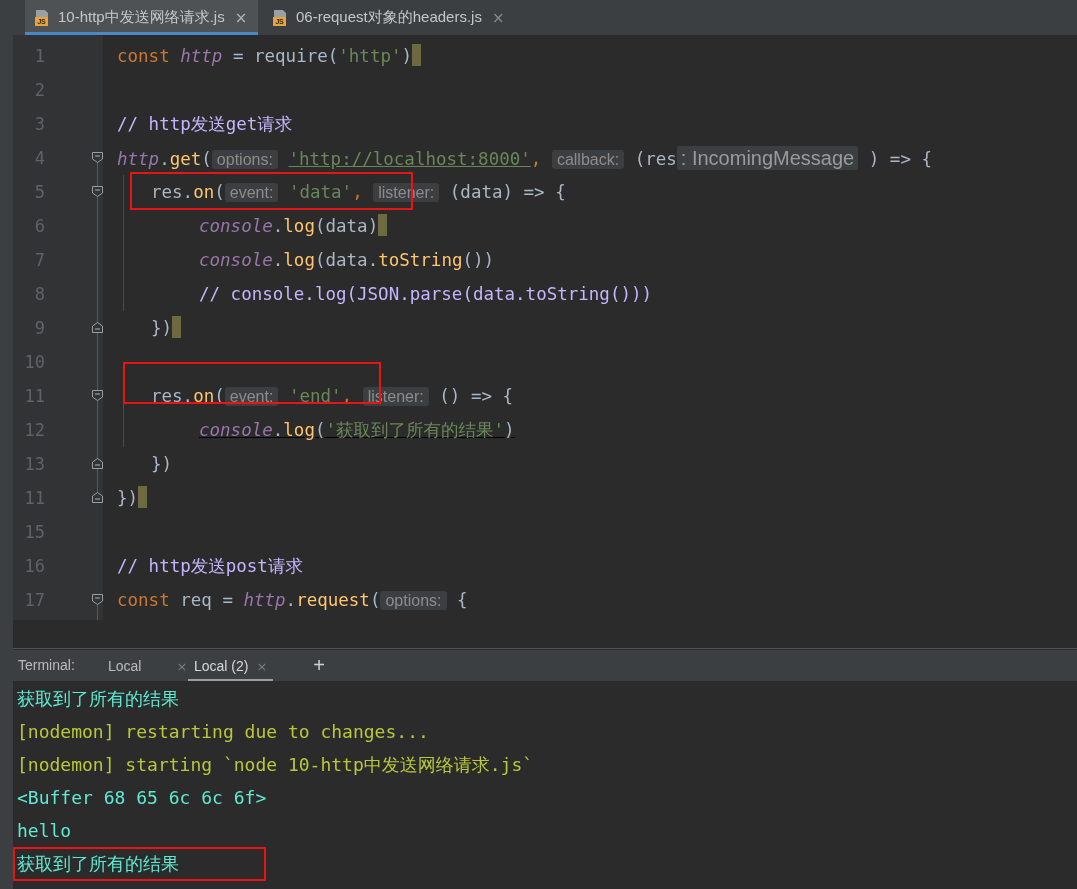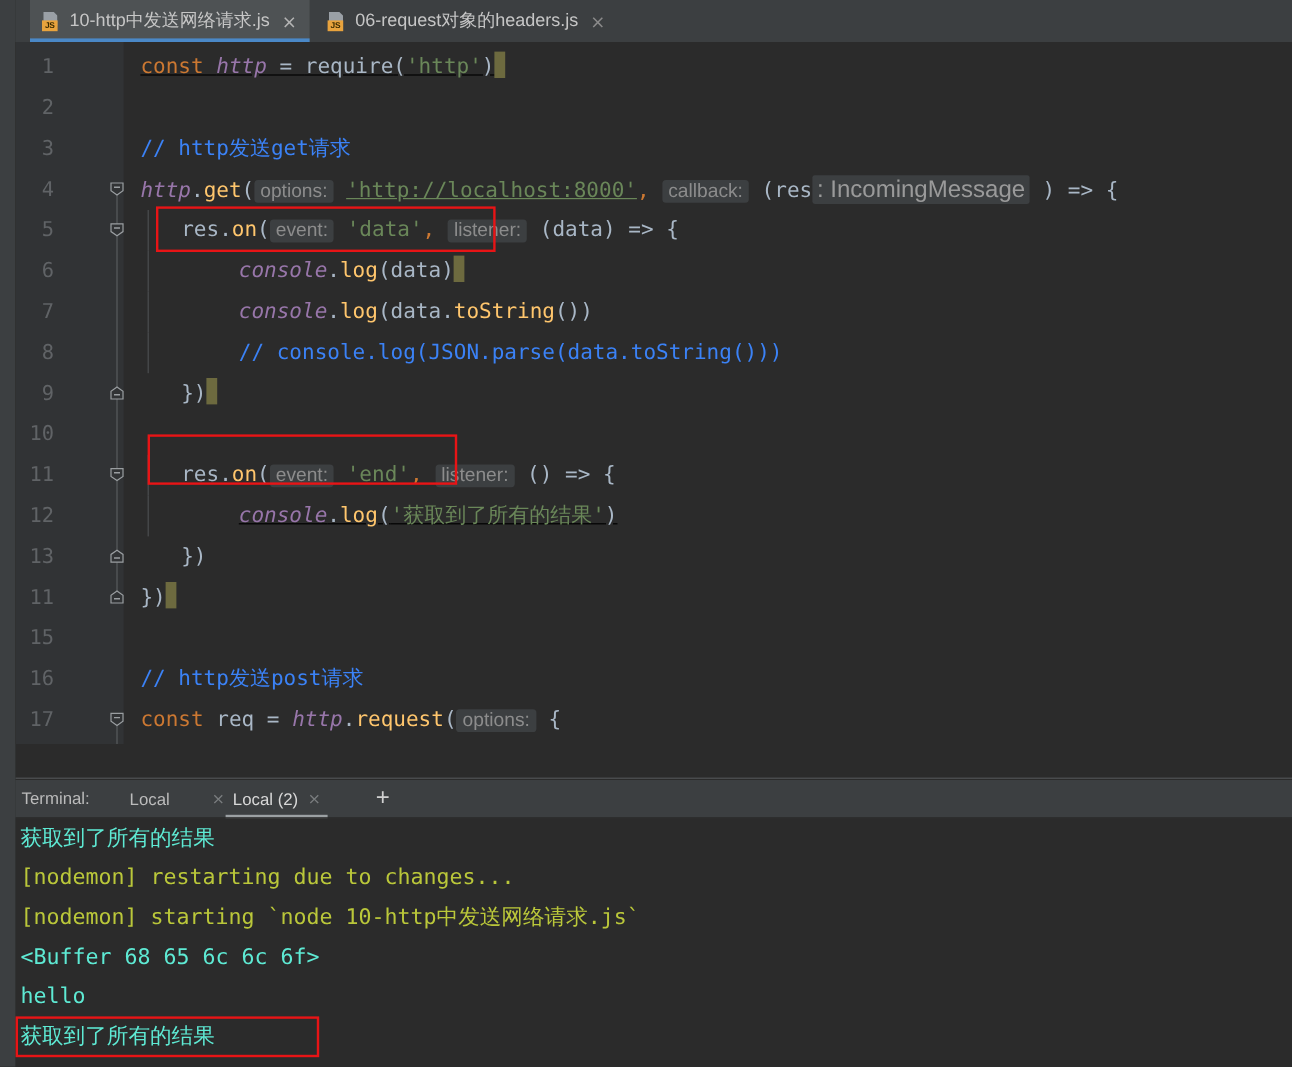--- a/index.html
+++ b/index.html
@@ -60,21 +60,21 @@
   .cl{position:absolute;left:0;height:34px;line-height:34px;white-space:pre;
       font-size:17.5px;font-family:"DejaVu Sans Mono","Liberation Mono",monospace;}
   .indent{position:absolute;width:1px;background:#4b4e50;}
 
   
   .kw{color:#cc7832;}
   .ident{color:#a9b7c6;}
   .italic-var{color:#9876aa;font-style:italic;}
   .fn{color:#ffc66d;}
   .str{color:#6a8759;}
-  .comment{color:#3b82f6;}
+  .comment{color:#c4b5fd;}
   .param{color:#a9b7c6;}
   .linkstr{color:#6a8759;text-decoration:underline;}
   .brace{color:#a9b7c6;}
   .arrow{color:#a9b7c6;}
   .hint{background:#3c3f41;color:#8c8c8c;padding:1px 5px;border-radius:3px;
         font-size:16px;font-family:"Liberation Sans",sans-serif;}
   .hint2{background:#3c3f41;color:#9a9a9a;padding:1px 4px;border-radius:2px;
         font-size:20px;font-family:"Liberation Sans",sans-serif;}
   .caret{display:inline-block;width:9px;height:22px;background:#6d6a3f;
          vertical-align:-4px;}
@@ -201,21 +201,21 @@
           </svg>
         </div>
         <div class="foldmark" style="top: 558px;">
           <svg width="13" height="13" viewBox="0 0 13 13">
             <path d="M1.5 1.5 H11.5 V8 L6.5 11.5 L1.5 8 Z" fill="#313335" stroke="#9a9ea1" stroke-width="1"></path>
             <path d="M4 5 H9" stroke="#9a9ea1" stroke-width="1.2"></path>
           </svg>
         </div>
       </div>
     <div class="codearea" id="codearea">
-        <div class="cl" style="top: 4px; left: 14px; text-decoration: underline;"><span class="kw">const </span><span class="italic-var">http</span><span class="ident"> = </span><span class="ident">require</span><span class="brace">(</span><span class="str">'http'</span><span class="brace">)</span><span class="caret"></span></div>
+        <div class="cl" style="top: 4px; left: 14px;"><span class="kw">const </span><span class="italic-var">http</span><span class="ident"> = </span><span class="ident">require</span><span class="brace">(</span><span class="str">'http'</span><span class="brace">)</span><span class="caret"></span></div>
         <div class="cl" style="top: 38px; left: 14px;"></div>
         <div class="cl" style="top: 72px; left: 14px;"><span class="comment">// http发送get请求</span></div>
         <div class="cl" style="top: 106px; left: 14px;"><span class="italic-var">http</span><span class="ident">.</span><span class="fn">get</span><span class="brace">(</span><span class="hint">options:</span><span class="ident"> </span><span class="linkstr">'http://localhost:8000'</span><span class="kw">,</span><span class="ident"> </span><span class="hint">callback:</span><span class="brace"> (</span><span class="param">res</span><span class="hint2">: IncomingMessage</span><span class="brace"> )</span><span class="arrow"> =&gt; </span><span class="brace">{</span></div>
         <div class="cl" style="top: 140px; left: 48px;"><span class="ident">res</span><span class="ident">.</span><span class="fn">on</span><span class="brace">(</span><span class="hint">event:</span><span class="ident"> </span><span class="str">'data'</span><span class="kw">,</span><span class="ident"> </span><span class="hint">listener:</span><span class="brace"> (</span><span class="param">data</span><span class="arrow">) =&gt; </span><span class="brace">{</span></div>
         <div class="cl" style="top: 208px; left: 96px;"><span class="italic-var">console</span><span class="ident">.</span><span class="fn">log</span><span class="brace">(</span><span class="ident">data</span><span class="ident">.</span><span class="fn">toString</span><span class="brace">())</span></div>
         <div class="cl" style="top: 174px; left: 96px;"><span class="italic-var">console</span><span class="ident">.</span><span class="fn">log</span><span class="brace">(</span><span class="ident">data</span><span class="brace">)</span><span class="caret"></span></div>
         <div class="cl" style="top: 242px; left: 96px;"><span class="comment">// console.log(JSON.parse(data.toString()))</span></div>
         <div class="cl" style="top: 276px; left: 48px;"><span class="brace">})</span><span class="caret"></span></div>
         <div class="cl" style="top: 310px; left: 14px;"></div>
         <div class="cl" style="top: 344px; left: 48px;"><span class="ident">res</span><span class="ident">.</span><span class="fn">on</span><span class="brace">(</span><span class="hint">event:</span><span class="ident"> </span><span class="str">'end'</span><span class="kw">,</span><span class="ident"> </span><span class="hint">listener:</span><span class="arrow"> () =&gt; </span><span class="brace">{</span></div>

